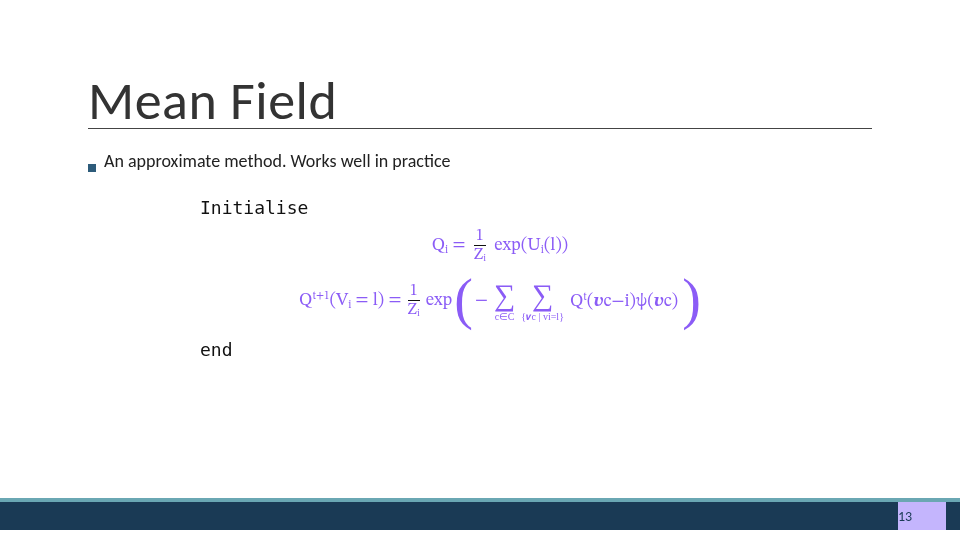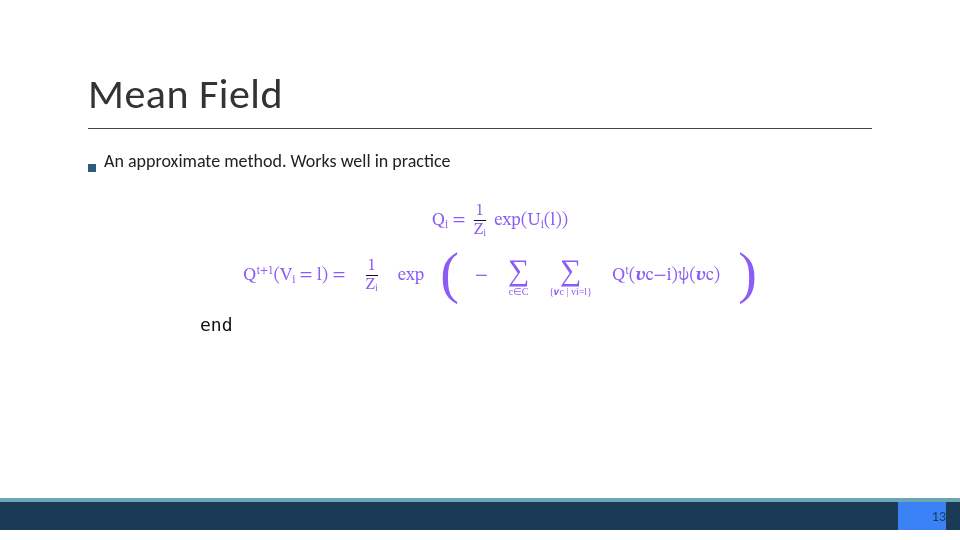--- a/index.html
+++ b/index.html
@@ -16,21 +16,21 @@
   .slide {
     position: relative;
     width: 960px;
     height: 540px;
     box-sizing: border-box;
   }
   .title {
     position: absolute;
     left: 88px;
     top: 68px;
-    font-size: 42px;
+    font-size: 54px;
     font-weight: 400;
     color: #333;
     letter-spacing: 0.5px;
     text-align: center;
   }
   .title-rule {
     position: absolute;
     left: 88px;
     top: 128px;
     width: 784px;
@@ -71,21 +71,21 @@
     font-size: 18px;
     color: #8b5cf6;
     text-align: center;
     margin: 8px 0 14px 0;
     line-height: 1.1;
   }
   .eq2 {
     display: flex;
     justify-content: center;
     align-items: center;
-    gap: 16px;
+    gap: 2px;
     margin: 10px 0 14px 0;
   }
   .frac {
     display: inline-flex;
     flex-direction: column;
     align-items: center;
     vertical-align: middle;
     font-size: 16px;
     line-height: 1;
     margin: 0 2px;
@@ -137,43 +137,44 @@
     width: 960px;
     height: 4px;
     background: #6aa7b3;
   }
   .page-num-box {
     position: absolute;
     right: 14px;
     bottom: 10px;
     width: 48px;
     height: 28px;
-    background: #3b82f6;
+    background: #c4b5fd;
     display: flex;
     align-items: center;
-    justify-content: flex-end;
+    justify-content: flex-start;
     font-size: 14px;
     color: #1a3a55;
   }
 </style>
 </head>
 <body>
 
 <div class="slide">
 
   <div class="title">Mean Field</div>
   <div class="title-rule"></div>
 
   <div class="bullet-row">
     <div class="bullet-sq"></div>
     <span>An approximate method. Works well in practice</span>
   </div>
 
   <div class="algo">
 
+    <div class="kw">Initialise</div>
 
     <div class="eq">
       <span class="mathspan">Q</span><sub class="ss mathspan">i</sub><span class="mathspan"> = </span><span class="frac">
           <span class="num">1</span>
           <span class="den"><span class="mathspan">Z</span><sub class="ss mathspan">i</sub></span>
         </span><span class="mathspan"> exp(</span><span class="mathspan">U</span><sub class="ss mathspan">i</sub><span class="mathspan">(l))</span>
     </div>
 
 
     <div class="eq eq2">

